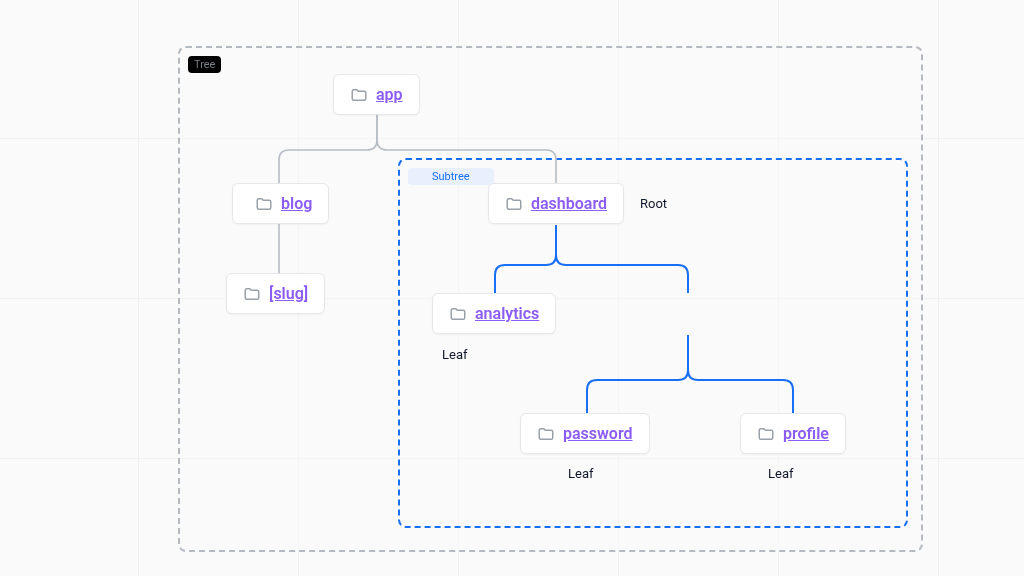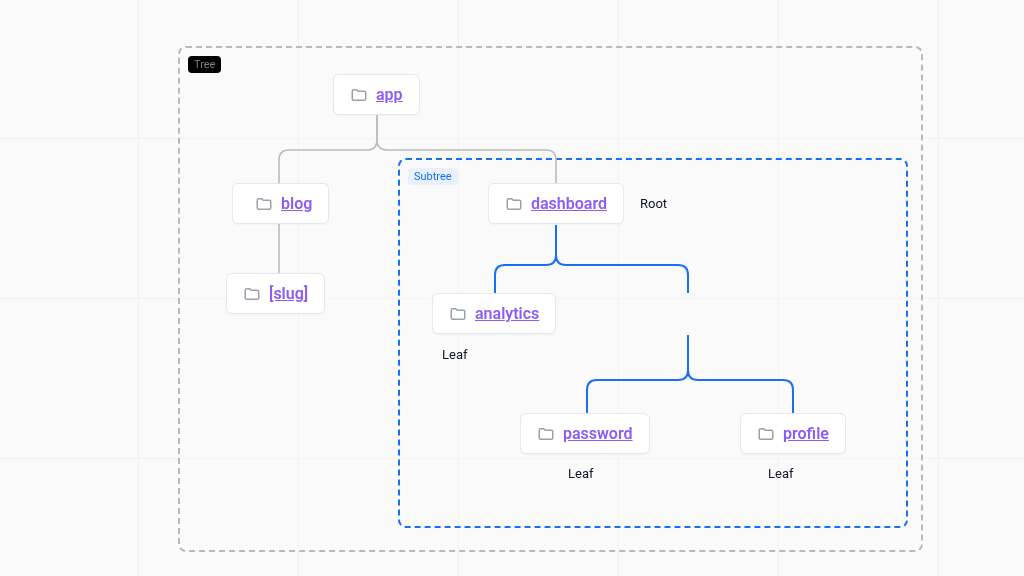--- a/index.html
+++ b/index.html
@@ -43,21 +43,21 @@
     border: 2px dashed #176ff4;
     border-radius: 8px;
   }
   .subtree-label {
     position: absolute;
     left: 8px; top: 8px;
     font-size: 11px;
     color: #176ff4;
     background: #e8f0fe;
     border-radius: 4px;
-    padding: 2px 6px;
+    padding: 2px 24px;
   }
   .node {
     position: absolute;
     display: inline-flex;
     align-items: center;
     gap: 8px;
     padding: 10px 16px;
     background: #ffffff;
     border: 1px solid #e6e7ea;
     border-radius: 6px;

